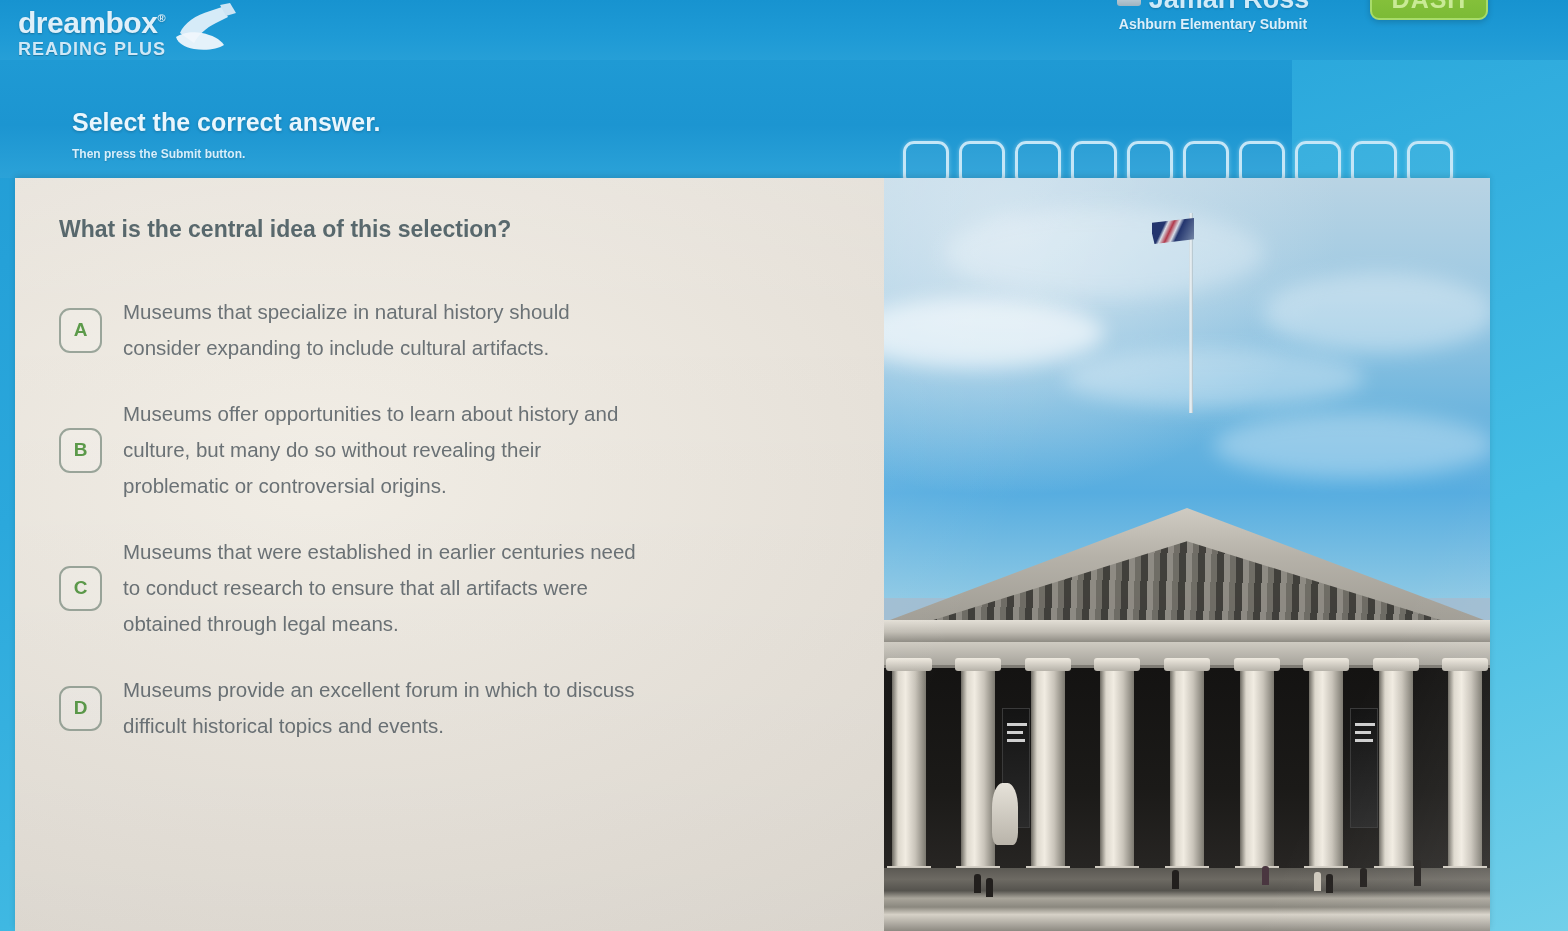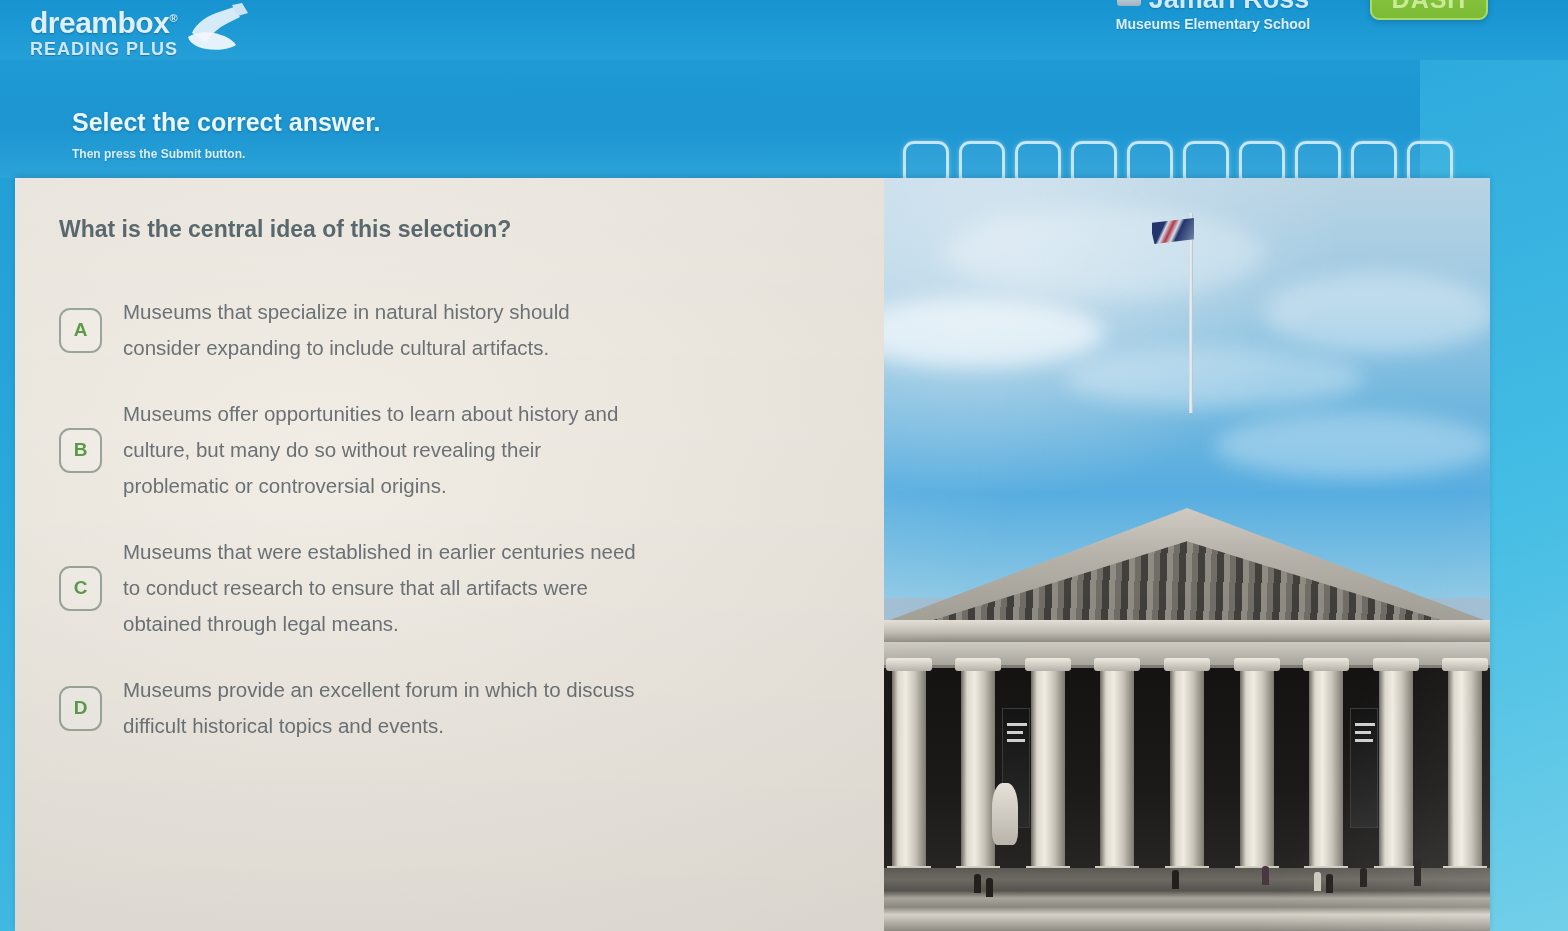--- a/index.html
+++ b/index.html
@@ -16,21 +16,21 @@
     overflow:hidden;
   }
 
   
   #topbar{
     position:absolute; left:0; top:0; width:1568px; height:60px;
     background:linear-gradient(180deg,#1793d0 0%,#1e9ad5 60%,#269fd7 100%);
     overflow:hidden;
   }
   #logo{
-    position:absolute; left:18px; top:3px; width:215px; height:52px;margin-left:12px;
+    position:absolute; left:18px; top:3px; width:215px; height:52px;
   }
   #logo .word{
     font-size:30px; font-weight:700; letter-spacing:-0.5px;
     color:#dff0fa; line-height:30px;
     text-shadow:0 1px 2px rgba(0,0,0,.25);
     filter:blur(.35px);
   }
   #logo .word .tm{font-size:11px; vertical-align:super;}
   #logo .sub{
     margin-top:1px; font-size:18px; font-weight:700; letter-spacing:1px;
@@ -66,21 +66,21 @@
     background:linear-gradient(180deg,#8dc63f 0%,#7cbb36 100%);
     border:2px solid #a8dc6a; border-radius:9px;
     color:#c9ea96; font-size:25px; font-weight:700;
     display:flex; align-items:center; justify-content:center;
     letter-spacing:1px; filter:blur(.5px);
     box-shadow:0 2px 6px rgba(0,0,0,.18);
   }
 
   
   #instruction-band{
-    position:absolute; left:0; top:60px; width:1420px; height:118px;
+    position:absolute; left:0; top:60px; width:1292px; height:118px;
     background:linear-gradient(180deg,#1f9ad4 0%,#1c95d1 55%,#2ba2d8 100%);
   }
   #instruction-primary{
     position:absolute; left:72px; top:48px;
     font-size:25px; font-weight:700; color:#e9f6fd;
     text-shadow:0 1px 3px rgba(0,0,0,.22); filter:blur(.35px);
     white-space:nowrap;
   }
   #instruction-secondary{
     position:absolute; left:72px; top:87px;
@@ -267,21 +267,21 @@
       <div class="sub">READING PLUS</div>
       <svg id="logo-mark" viewBox="0 0 72 50">
         <path d="M10 30 C14 20 26 12 40 8 L52 4 L58 14 L46 20 C36 25 28 32 24 40 Z" fill="#e6f2fb" opacity=".92"></path>
         <path d="M50 2 L60 0 L66 10 L56 13 Z" fill="#cde4f4"></path>
         <path d="M6 34 C12 30 22 28 32 30 C42 32 50 36 54 42 C48 46 36 48 24 46 C14 44 8 40 6 34 Z" fill="#f0f7fc" opacity=".95"></path>
       </svg>
     </div>
 
     <div id="user-block">
       <span id="user-avatar"></span><span id="user-name">Jamari Ross</span>
-      <div id="school-name">Museums Elementary School</div>
+      <div id="school-name">Ashburn Elementary Submit</div>
     </div>
 
     <div id="dash-button">DASH</div>
   </div>
 
   <div id="instruction-band">
     <div id="instruction-primary">Select the correct answer.</div>
     <div id="instruction-secondary">Then press the Submit button.</div>
 
     <div id="progress-tracker">

